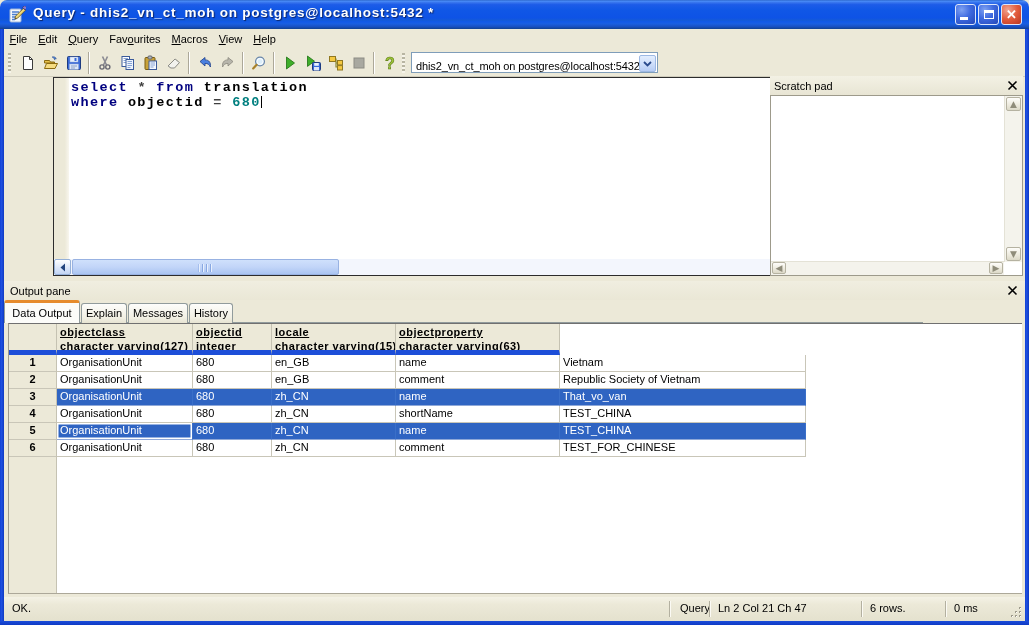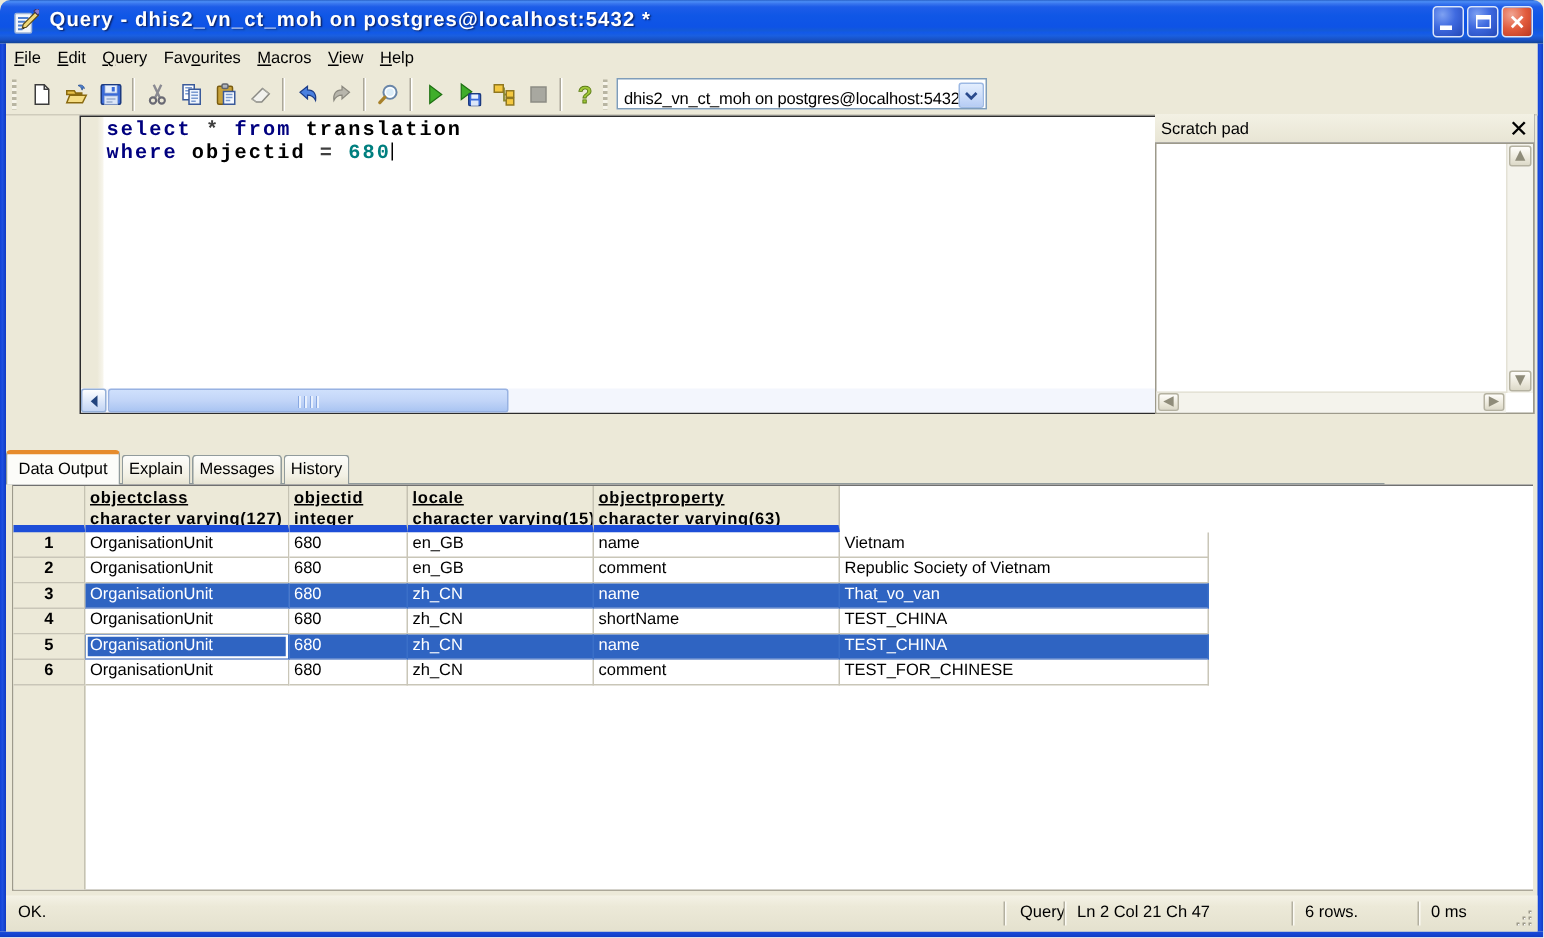--- a/index.html
+++ b/index.html
@@ -298,20 +298,28 @@
         <span class="fb left">
             <span class="fchev">◀</span>
           </span>
         <span class="fb right">
             <span class="fchev">▶</span>
           </span>
       </div>
     </div>
   </div>
 
+  <div class="op-caption">
+    <span class="op-title">Output pane</span>
+    <span class="closex">
+      <svg width="13" height="13" viewBox="0 0 13 13">
+          <path d="M2.5 2.5 L10.5 10.5 M10.5 2.5 L2.5 10.5" stroke="#000" stroke-width="1.6"></path>
+        </svg>
+    </span>
+  </div>
 
   <div class="tabs">
     <span class="baseline"></span>
     <span class="tab active" style="left:0px;width:76px;">
         <span>Data Output</span>
       </span>
     <span class="tab inactive" style="left:77px;width:46px;">
         <span>Explain</span>
       </span>
     <span class="tab inactive" style="left:124px;width:60px;">

